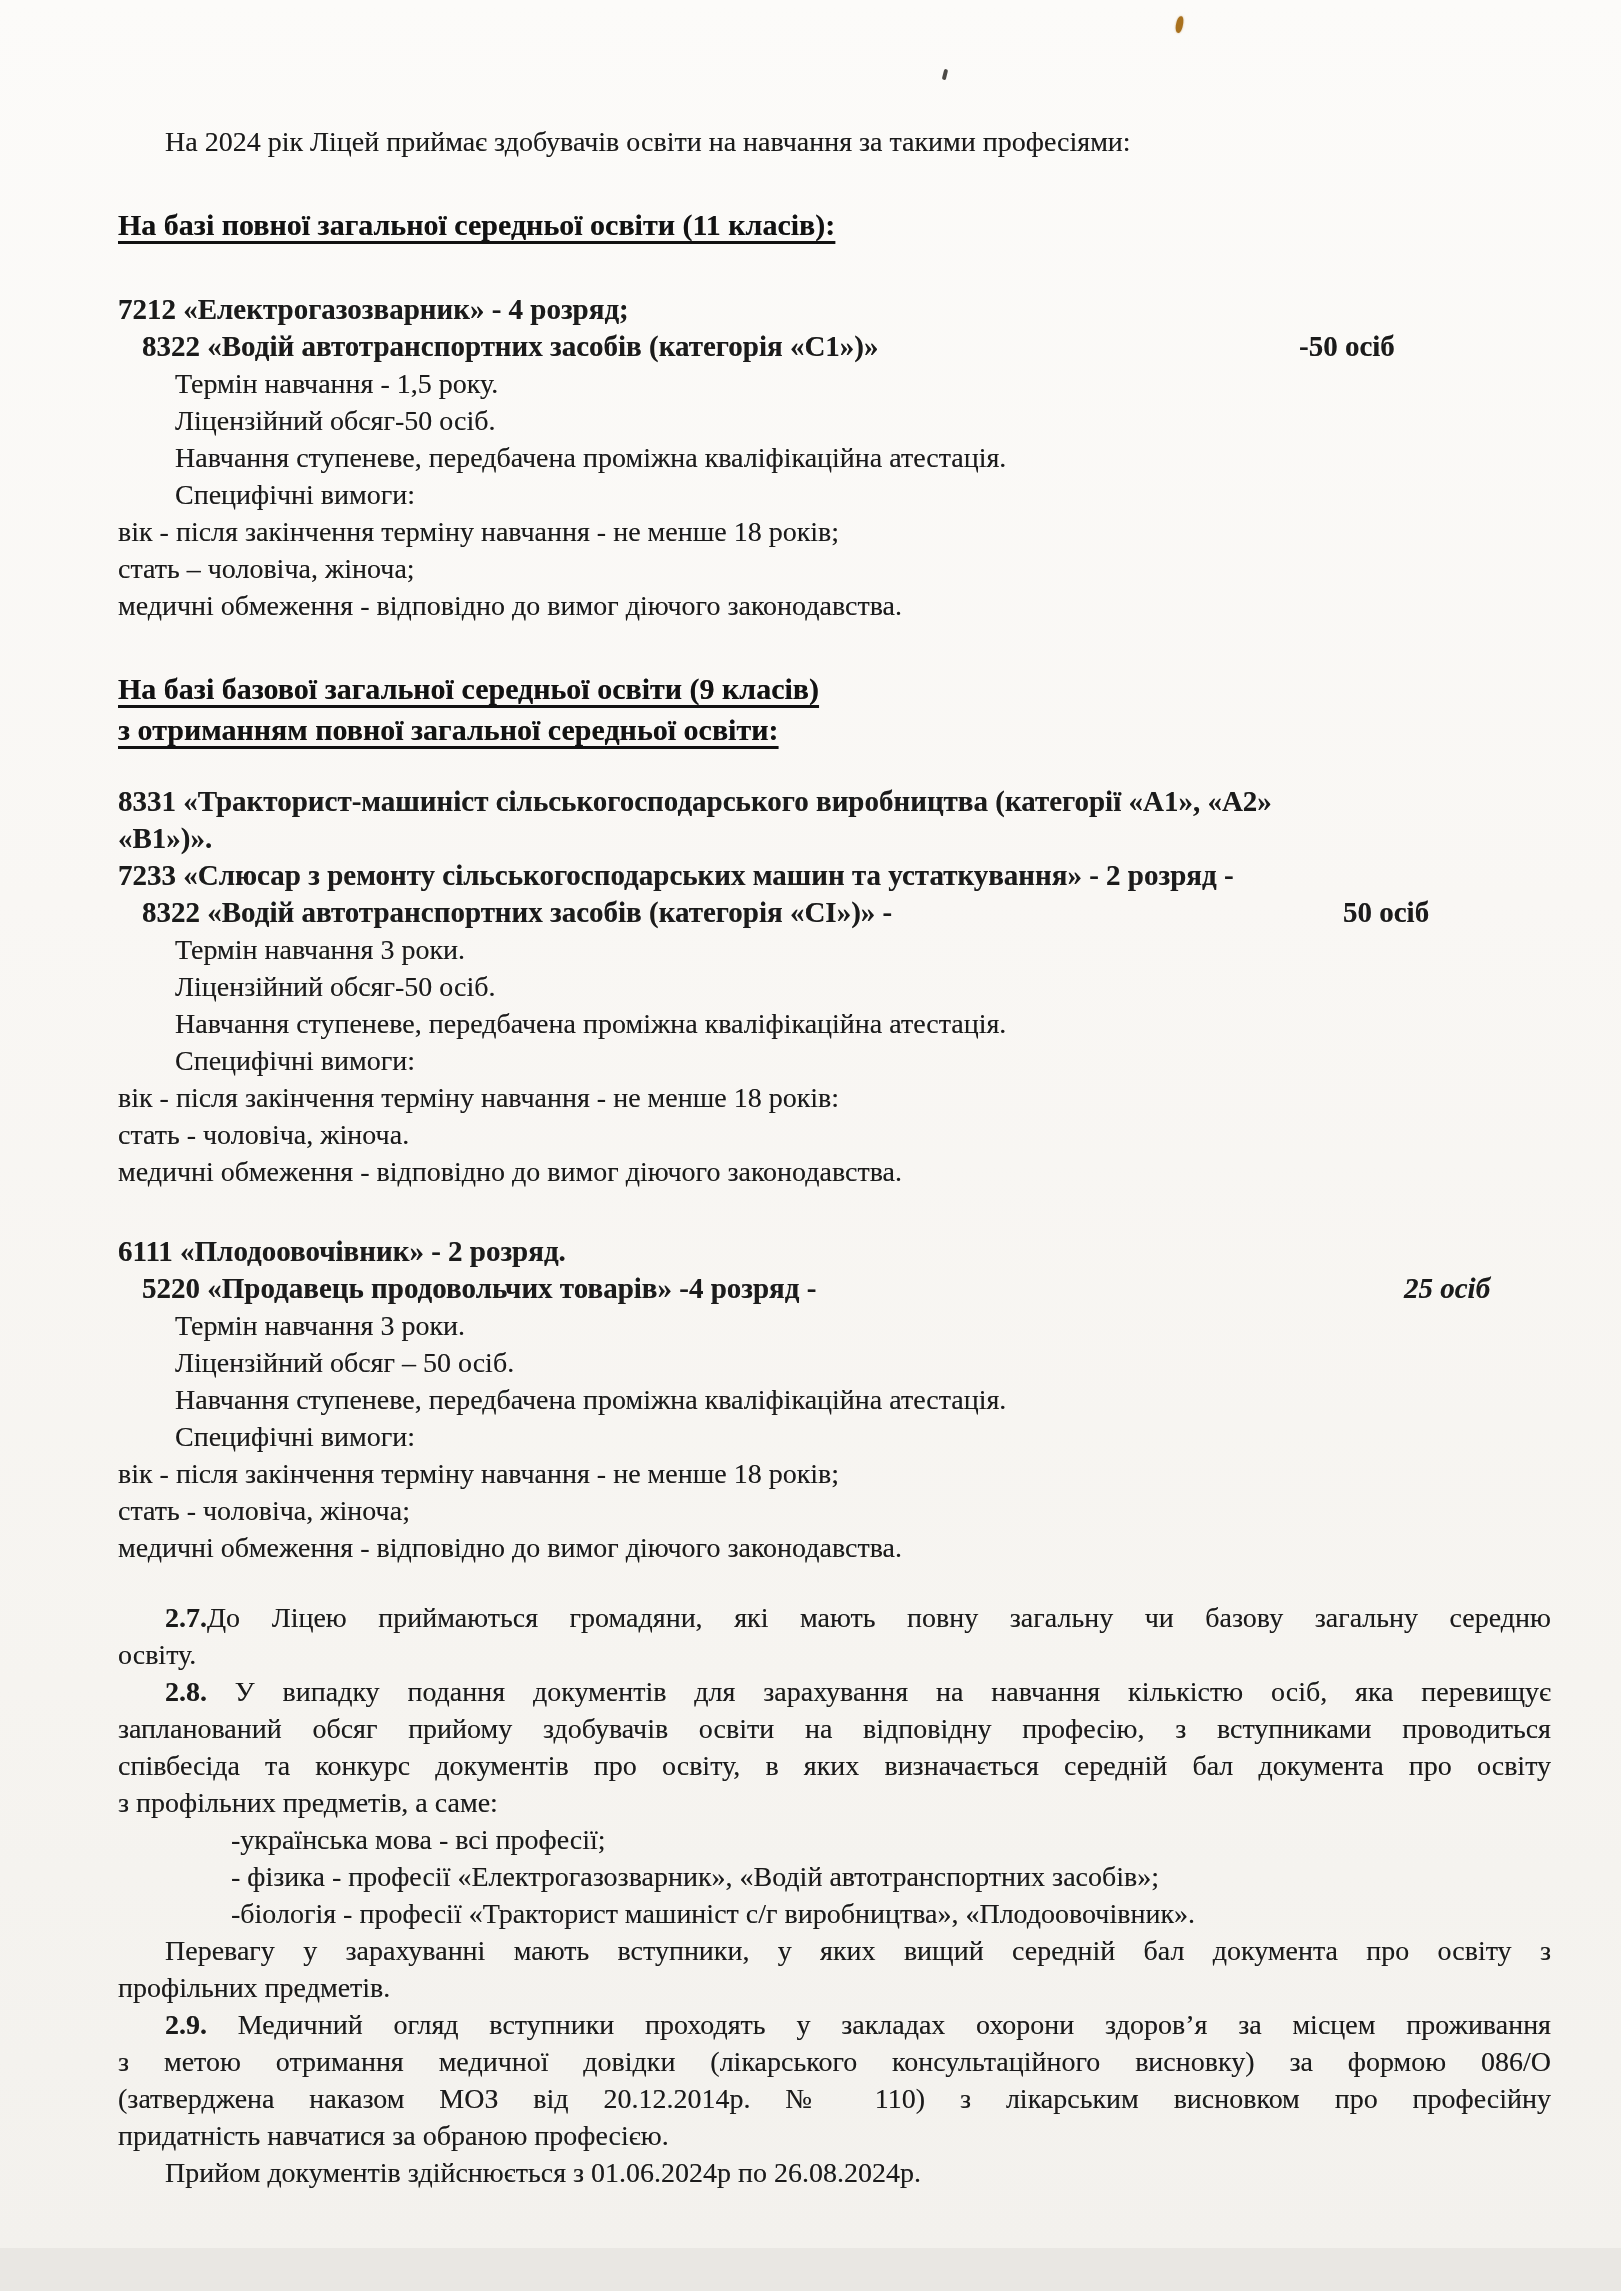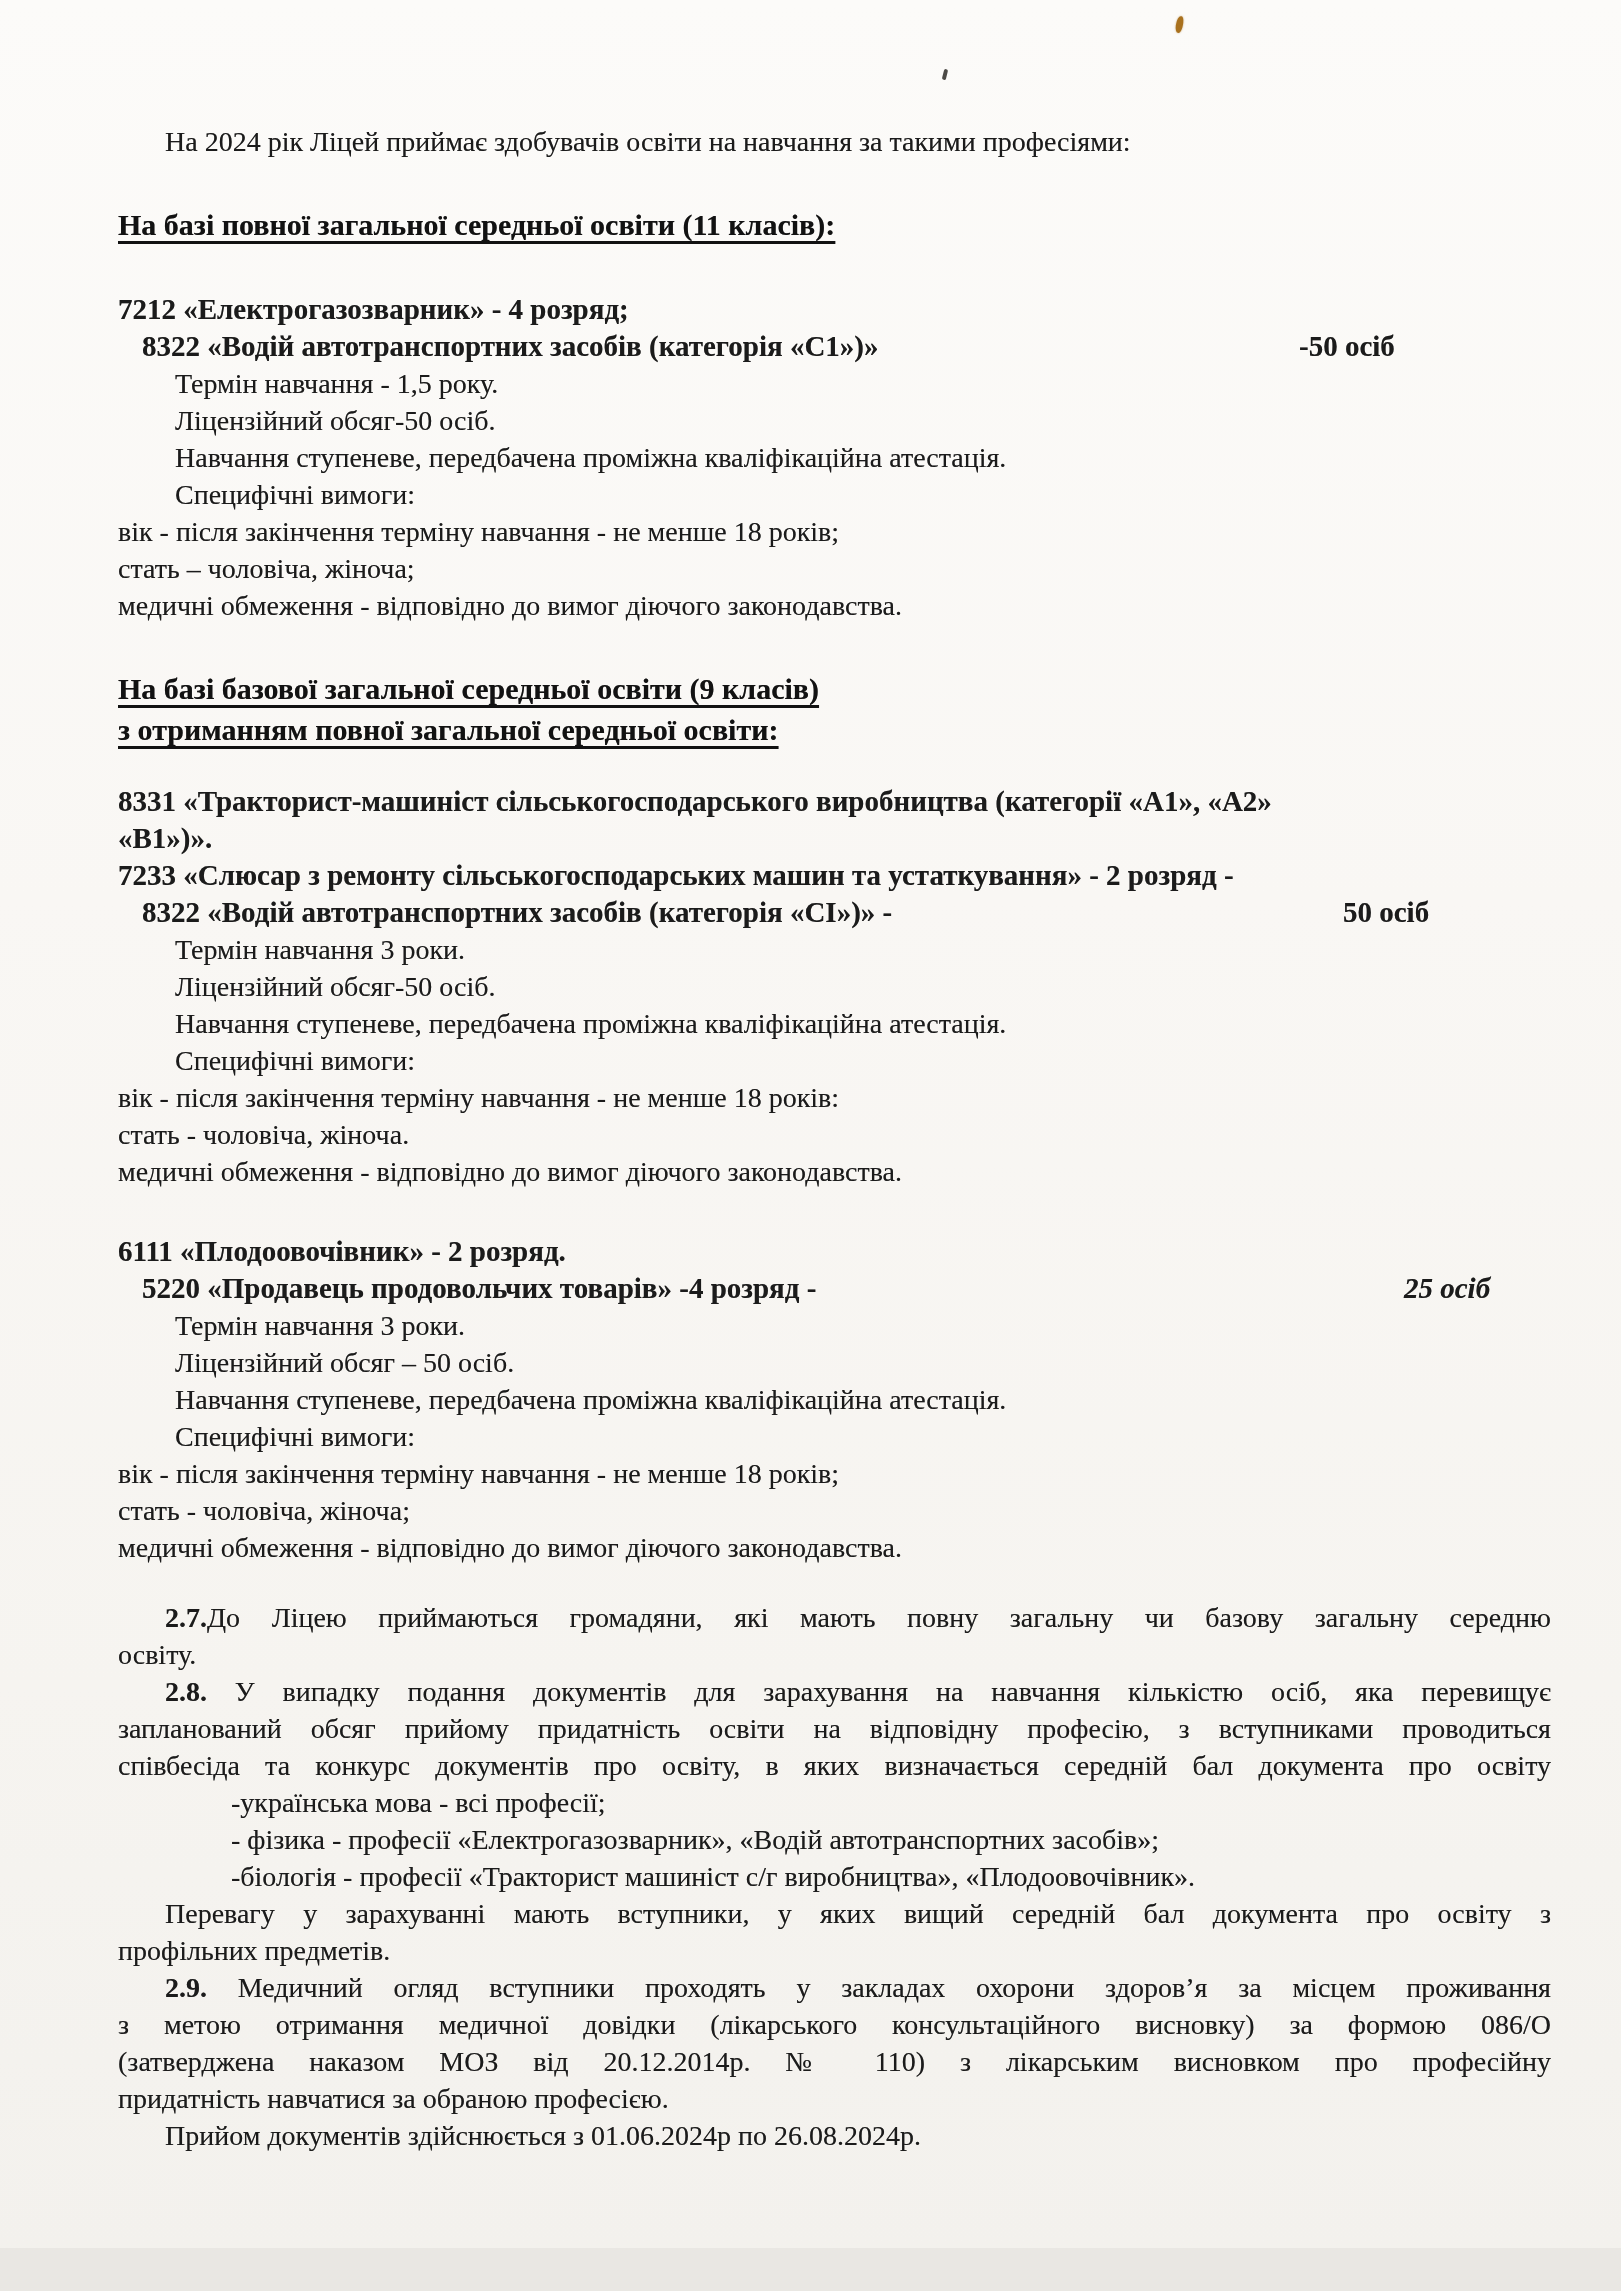--- a/index.html
+++ b/index.html
@@ -147,22 +147,23 @@
       <div class="line">вік - після закінчення терміну навчання - не менше 18 років;</div>
       <div class="line">стать - чоловіча, жіноча;</div>
       <div class="line">медичні обмеження - відповідно до вимог діючого законодавства.</div>
     </div>
 
     <div class="clauses">
       <div class="line indent just"><span class="bnum">2.7.</span><span>До Ліцею приймаються громадяни, які мають повну загальну  чи базову загальну середню</span></div>
       <div class="line">освіту.</div>
 
       <div class="line indent just"><span class="bnum">2.8.</span><span> У випадку подання документів для зарахування на навчання  кількістю осіб, яка перевищує</span></div>
-      <div class="line just">запланований обсяг прийому придатність освіти на відповідну професію, з вступниками проводиться</div>
+      <div class="line just">запланований обсяг прийому здобувачів освіти на відповідну професію, з вступниками проводиться</div>
       <div class="line just">співбесіда та конкурс документів про освіту, в яких визначається середній бал документа про освіту</div>
+      <div class="line">з профільних предметів, а саме:</div>
 
       <div class="line subj">-українська мова - всі професії;</div>
       <div class="line subj">- фізика - професії «Електрогазозварник», «Водій автотранспортних засобів»;</div>
       <div class="line subj">-біологія - професії «Тракторист машиніст с/г виробництва», «Плодоовочівник».</div>
 
       <div class="line indent just">Перевагу у зарахуванні мають вступники, у яких вищий середній  бал документа про освіту  з</div>
       <div class="line">профільних предметів.</div>
 
       <div class="line indent just"><span class="bnum">2.9.</span><span> Медичний огляд вступники проходять у закладах охорони здоров’я за місцем проживання</span></div>
       <div class="line just">з метою отримання медичної довідки (лікарського консультаційного висновку) за формою 086/О</div>

